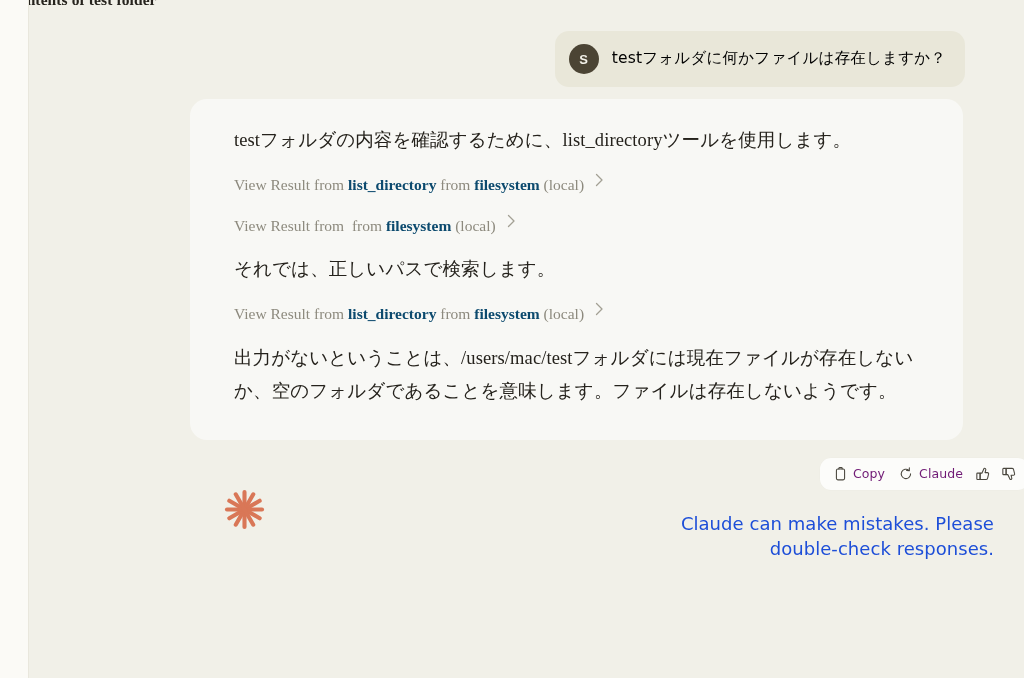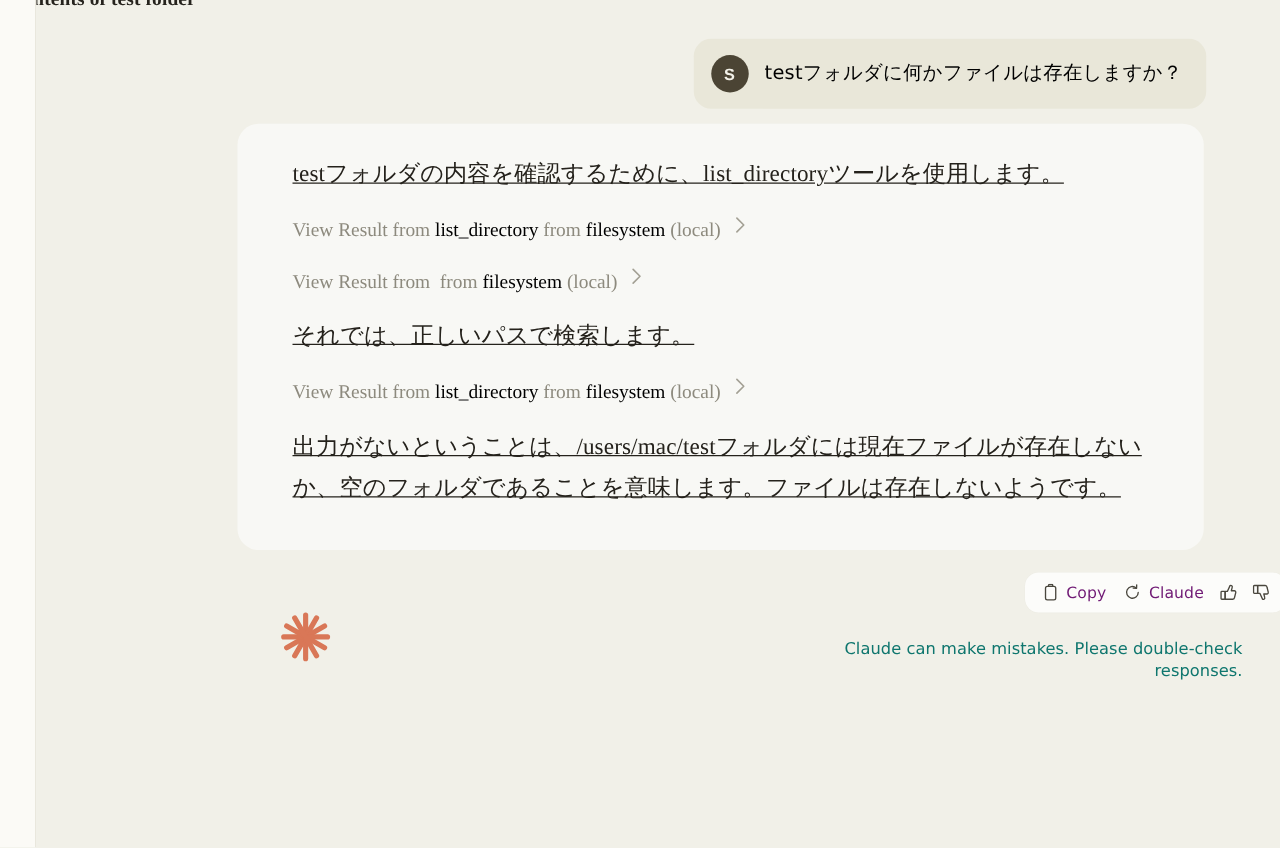--- a/index.html
+++ b/index.html
@@ -110,39 +110,38 @@
   }
 
   .para {
     font-family: "Liberation Serif", serif;
     font-size: 18.5px;
     line-height: 1.78;
     color: #25221c;
     margin: 0;
     padding: 7px 30px 7px 44px;
     letter-spacing: 0.1px;
-    text-decoration: underline;
   }
 
   .tool-link {
     display: flex;
     align-items: flex-start;
     gap: 0px;
     font-family: "Liberation Serif", serif;
     font-size: 15.5px;
     color: #8d8a7e;
     padding: 9px 30px 9px 44px;
     line-height: 1.5;
     cursor: pointer;
     user-select: none;
   }
   .tool-link .tl-plain { color: #8d8a7e; }
   .tool-link .tl-strong {
-    color: #000000;
-    font-weight: normal;
+    color: #0c4a6e;
+    font-weight: bold;
   }
   .tool-link .tl-sp { white-space: pre; }
   .tool-link .chev {
     display: inline-flex;
     align-items: center;
     margin-left: 11px;
     color: #a3a094;
   }
   .tool-link .chev svg { display: block; }
 
@@ -194,22 +193,22 @@
   .claude-logo svg { display: block; }
 
   
   .disclaimer {
     position: absolute;
     left: 620px;
     top: 511px;
     width: 345px;
     text-align: right;
     font-family: "DejaVu Sans", sans-serif;
-    font-size: 13px;
-    color: #0f766e;
+    font-size: 18px;
+    color: #1d4ed8;
     letter-spacing: 0.05px;
     line-height: 1.4;
   }
 </style>
 </head>
 <body>
 
 <div id="app">
 
   <div class="conv-title">g contents of test folder</div>

